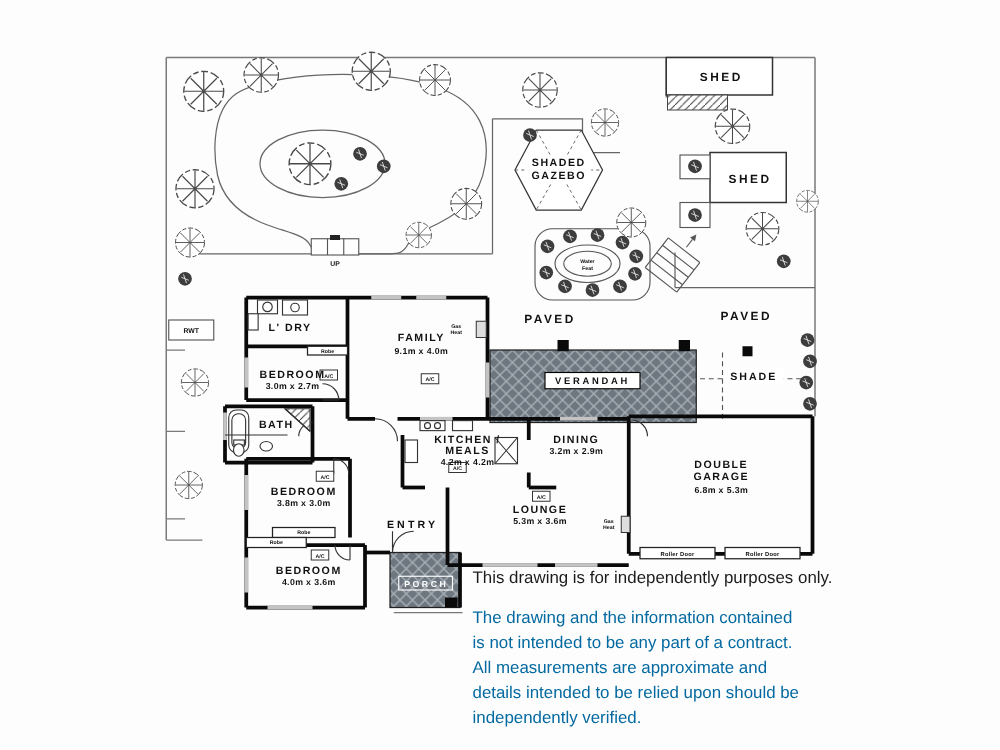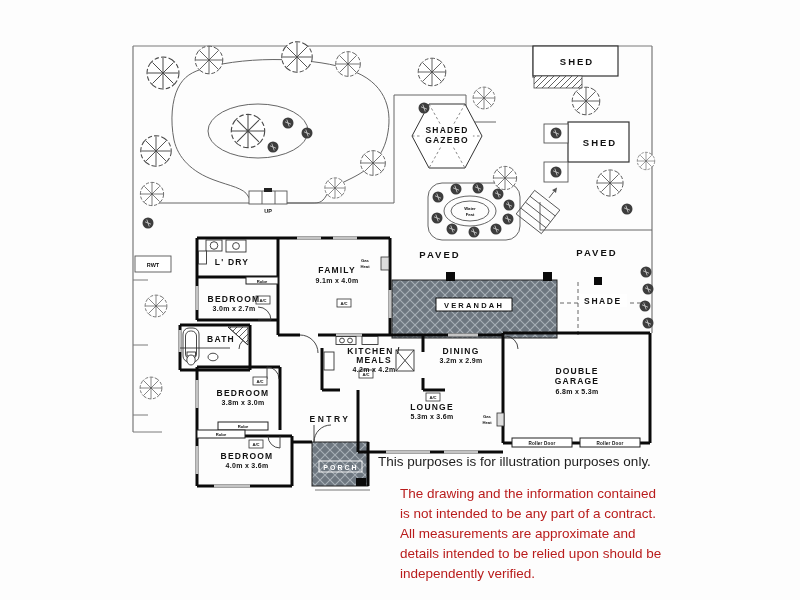--- a/index.html
+++ b/index.html
@@ -12,22 +12,22 @@
   .site  {font:700 9.5px "Liberation Sans",sans-serif;letter-spacing:2px;fill:#111;}
   .tiny  {font:700 4.6px "Liberation Sans",sans-serif;letter-spacing:.2px;fill:#111;}
   .microtxt{font:700 4.2px "Liberation Sans",sans-serif;fill:#111;}
   .vlabel{font:700 7.5px "Liberation Sans",sans-serif;letter-spacing:2.2px;fill:#111;}
   .plabel{font:700 7px "Liberation Sans",sans-serif;letter-spacing:2px;fill:#ffffff;}
   .uplbl {font:700 5.5px "Liberation Sans",sans-serif;fill:#111;}
   text{text-anchor:middle;}
   
   .disc1{position:absolute;left:378px;top:452px;width:300px;
          font:400 13.5px/19px "Liberation Sans",sans-serif;color:#1c1c1c;}
-  .disc2{position:absolute;left:400px;top:484px;width:300px;white-space:pre-line;
-         font:400 13.5px/20px "Liberation Sans",sans-serif;color:#b91c1c;}
+  .disc2{position:absolute;left:378px;top:484px;width:300px;white-space:pre-line;
+         font:400 13.5px/20px "Liberation Sans",sans-serif;color:#0369a1;}
 </style>
 </head>
 <body>
 
 <div class="canvas">
 <svg width="800" height="600" viewBox="0 0 800 600">
   <defs>
     <pattern id="lattice" width="10" height="10" patternUnits="userSpaceOnUse">
       <rect width="10" height="10" fill="#6e7780"></rect>
       <path d="M0,0 L10,10 M10,0 L0,10" stroke="#a7afb6" stroke-width="1.1"></path>
@@ -329,19 +329,19 @@
     <text class="room" x="577" y="384">GARAGE</text>
     <text class="dims" x="577" y="394">6.8m x 5.3m</text>
   </g>
 
   <g>
     <text class="site" x="440" y="258">PAVED</text>
     <text class="site" x="597" y="256">PAVED</text>
   </g>
 </svg>
 
-  <div class="disc1">This purposes is for illustration purposes only.</div>
+  <div class="disc1">This drawing is for independently purposes only.</div>
   <div class="disc2">The drawing and the information contained
 is not intended to be any part of a contract.
 All measurements are approximate and
 details intended to be relied upon should be
 independently verified.</div>
 </div>
 
 </body></html>

